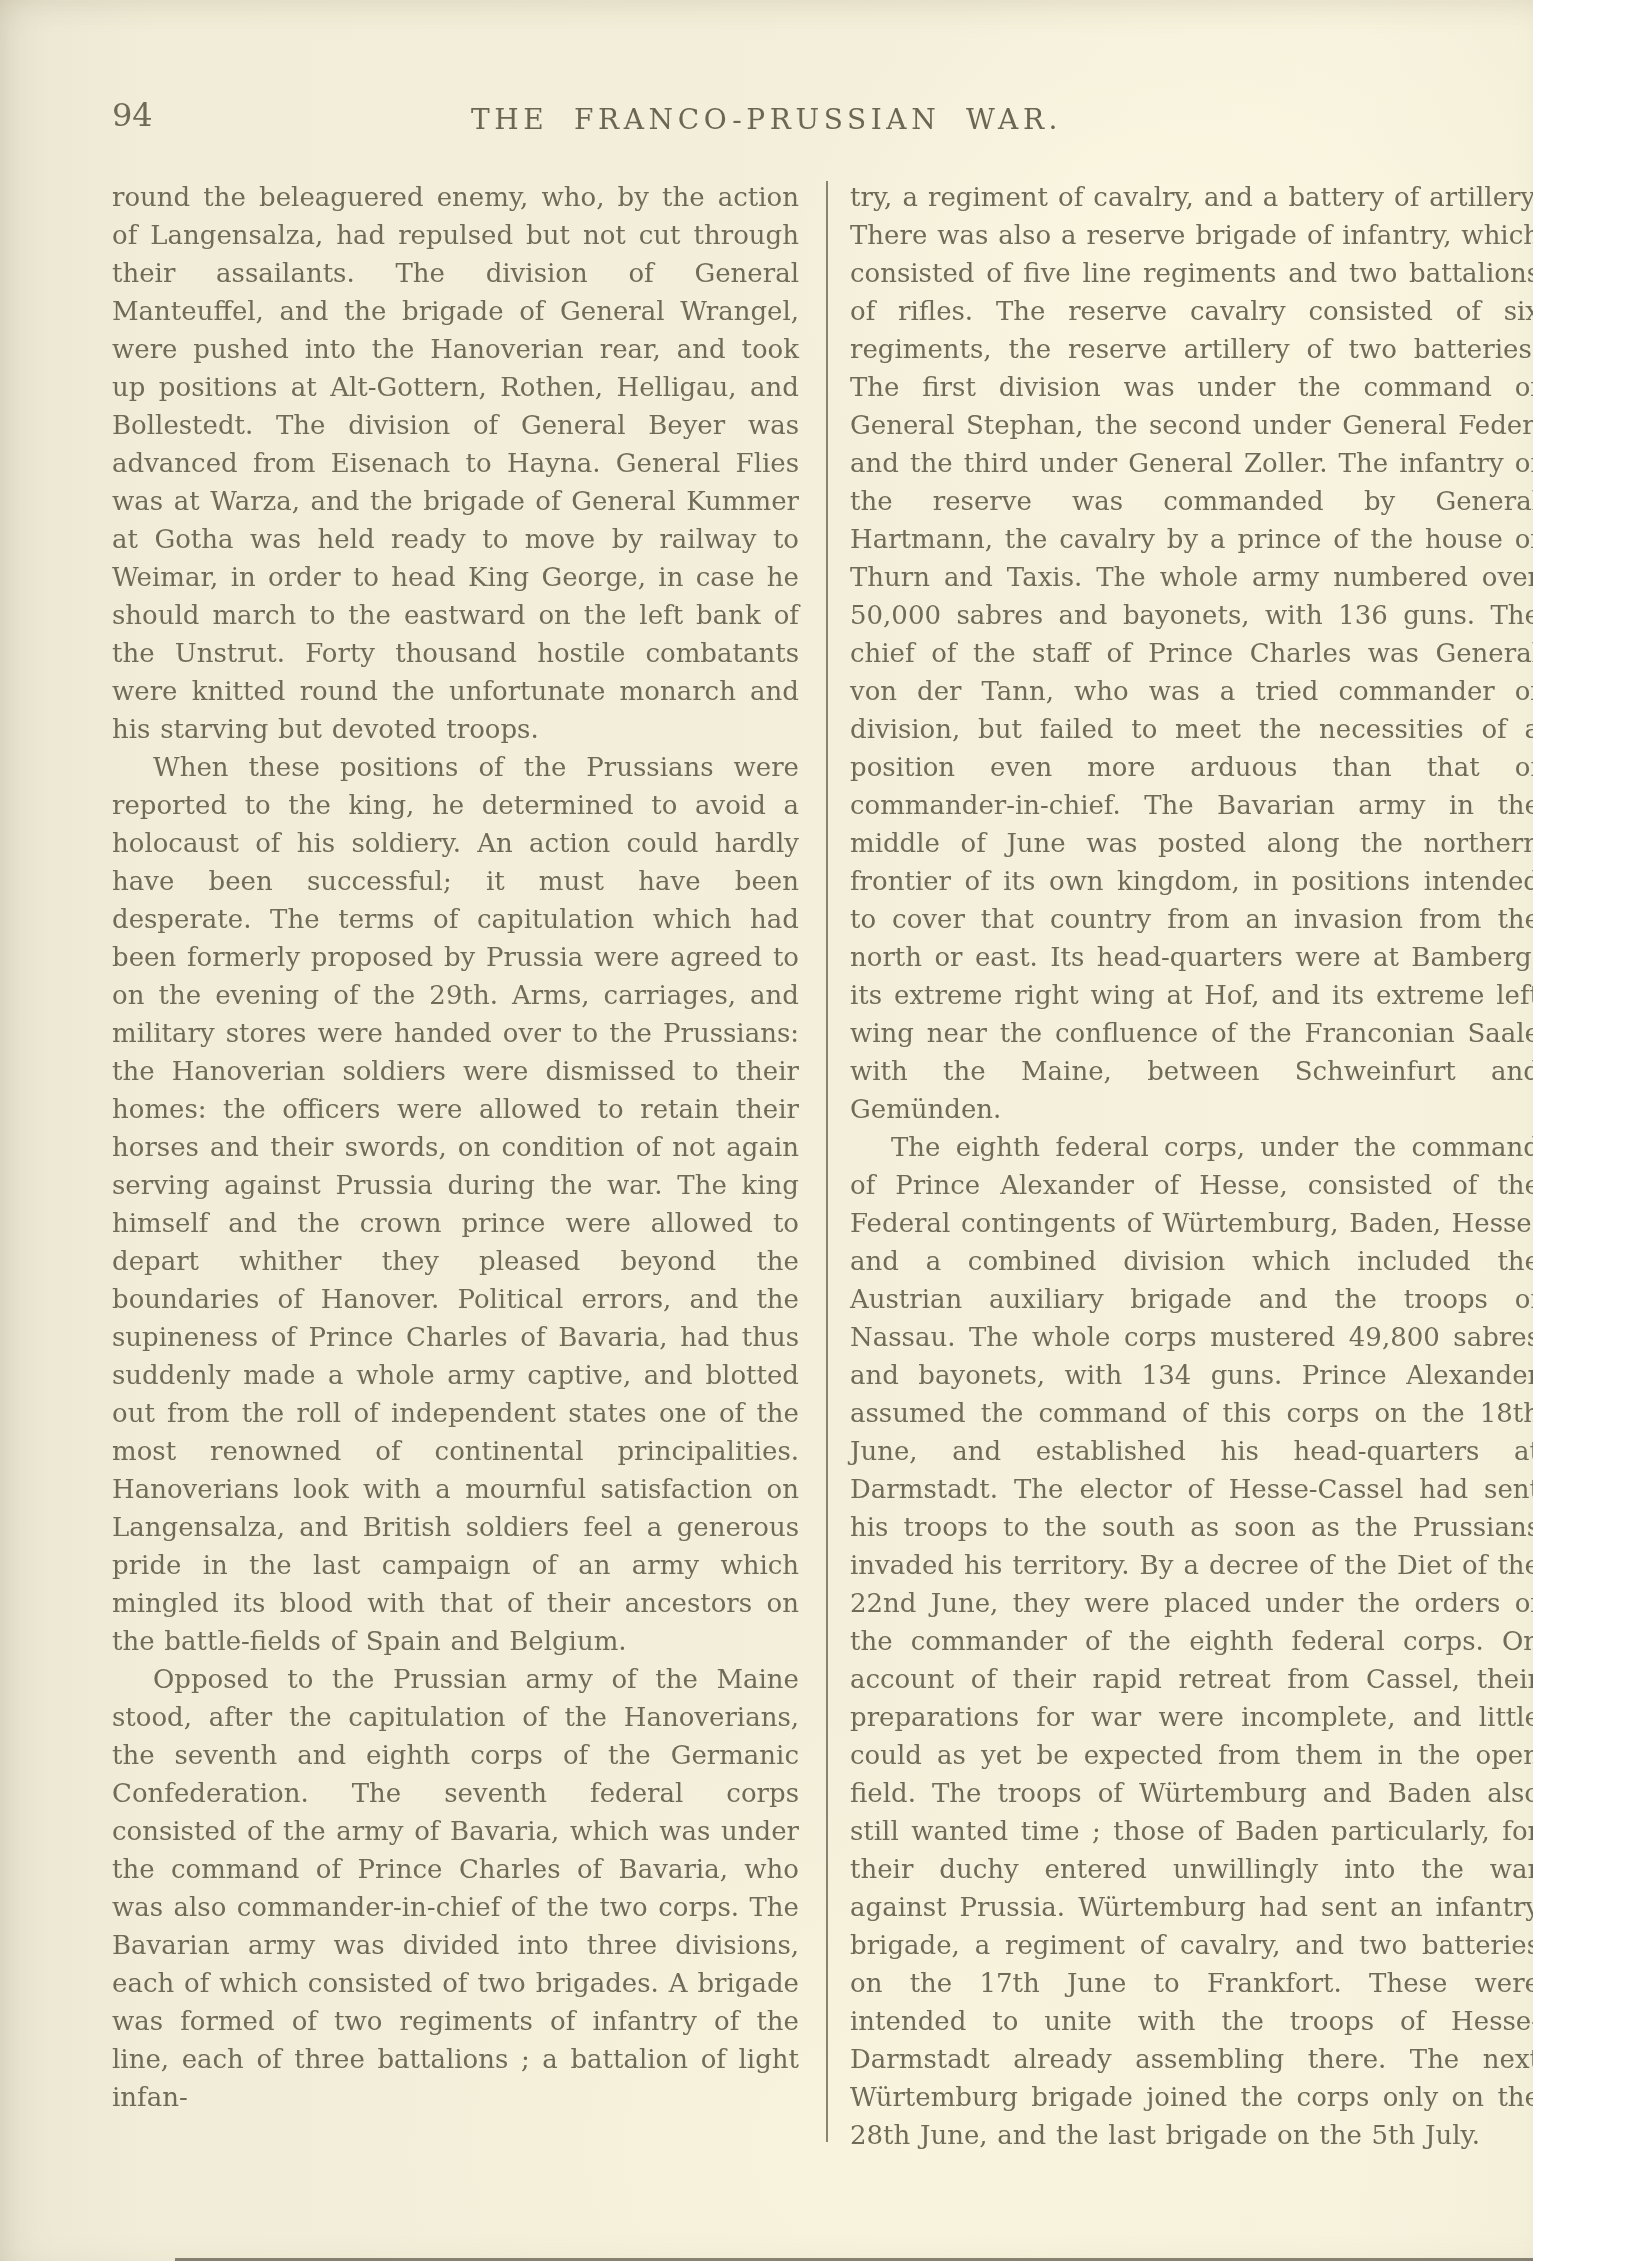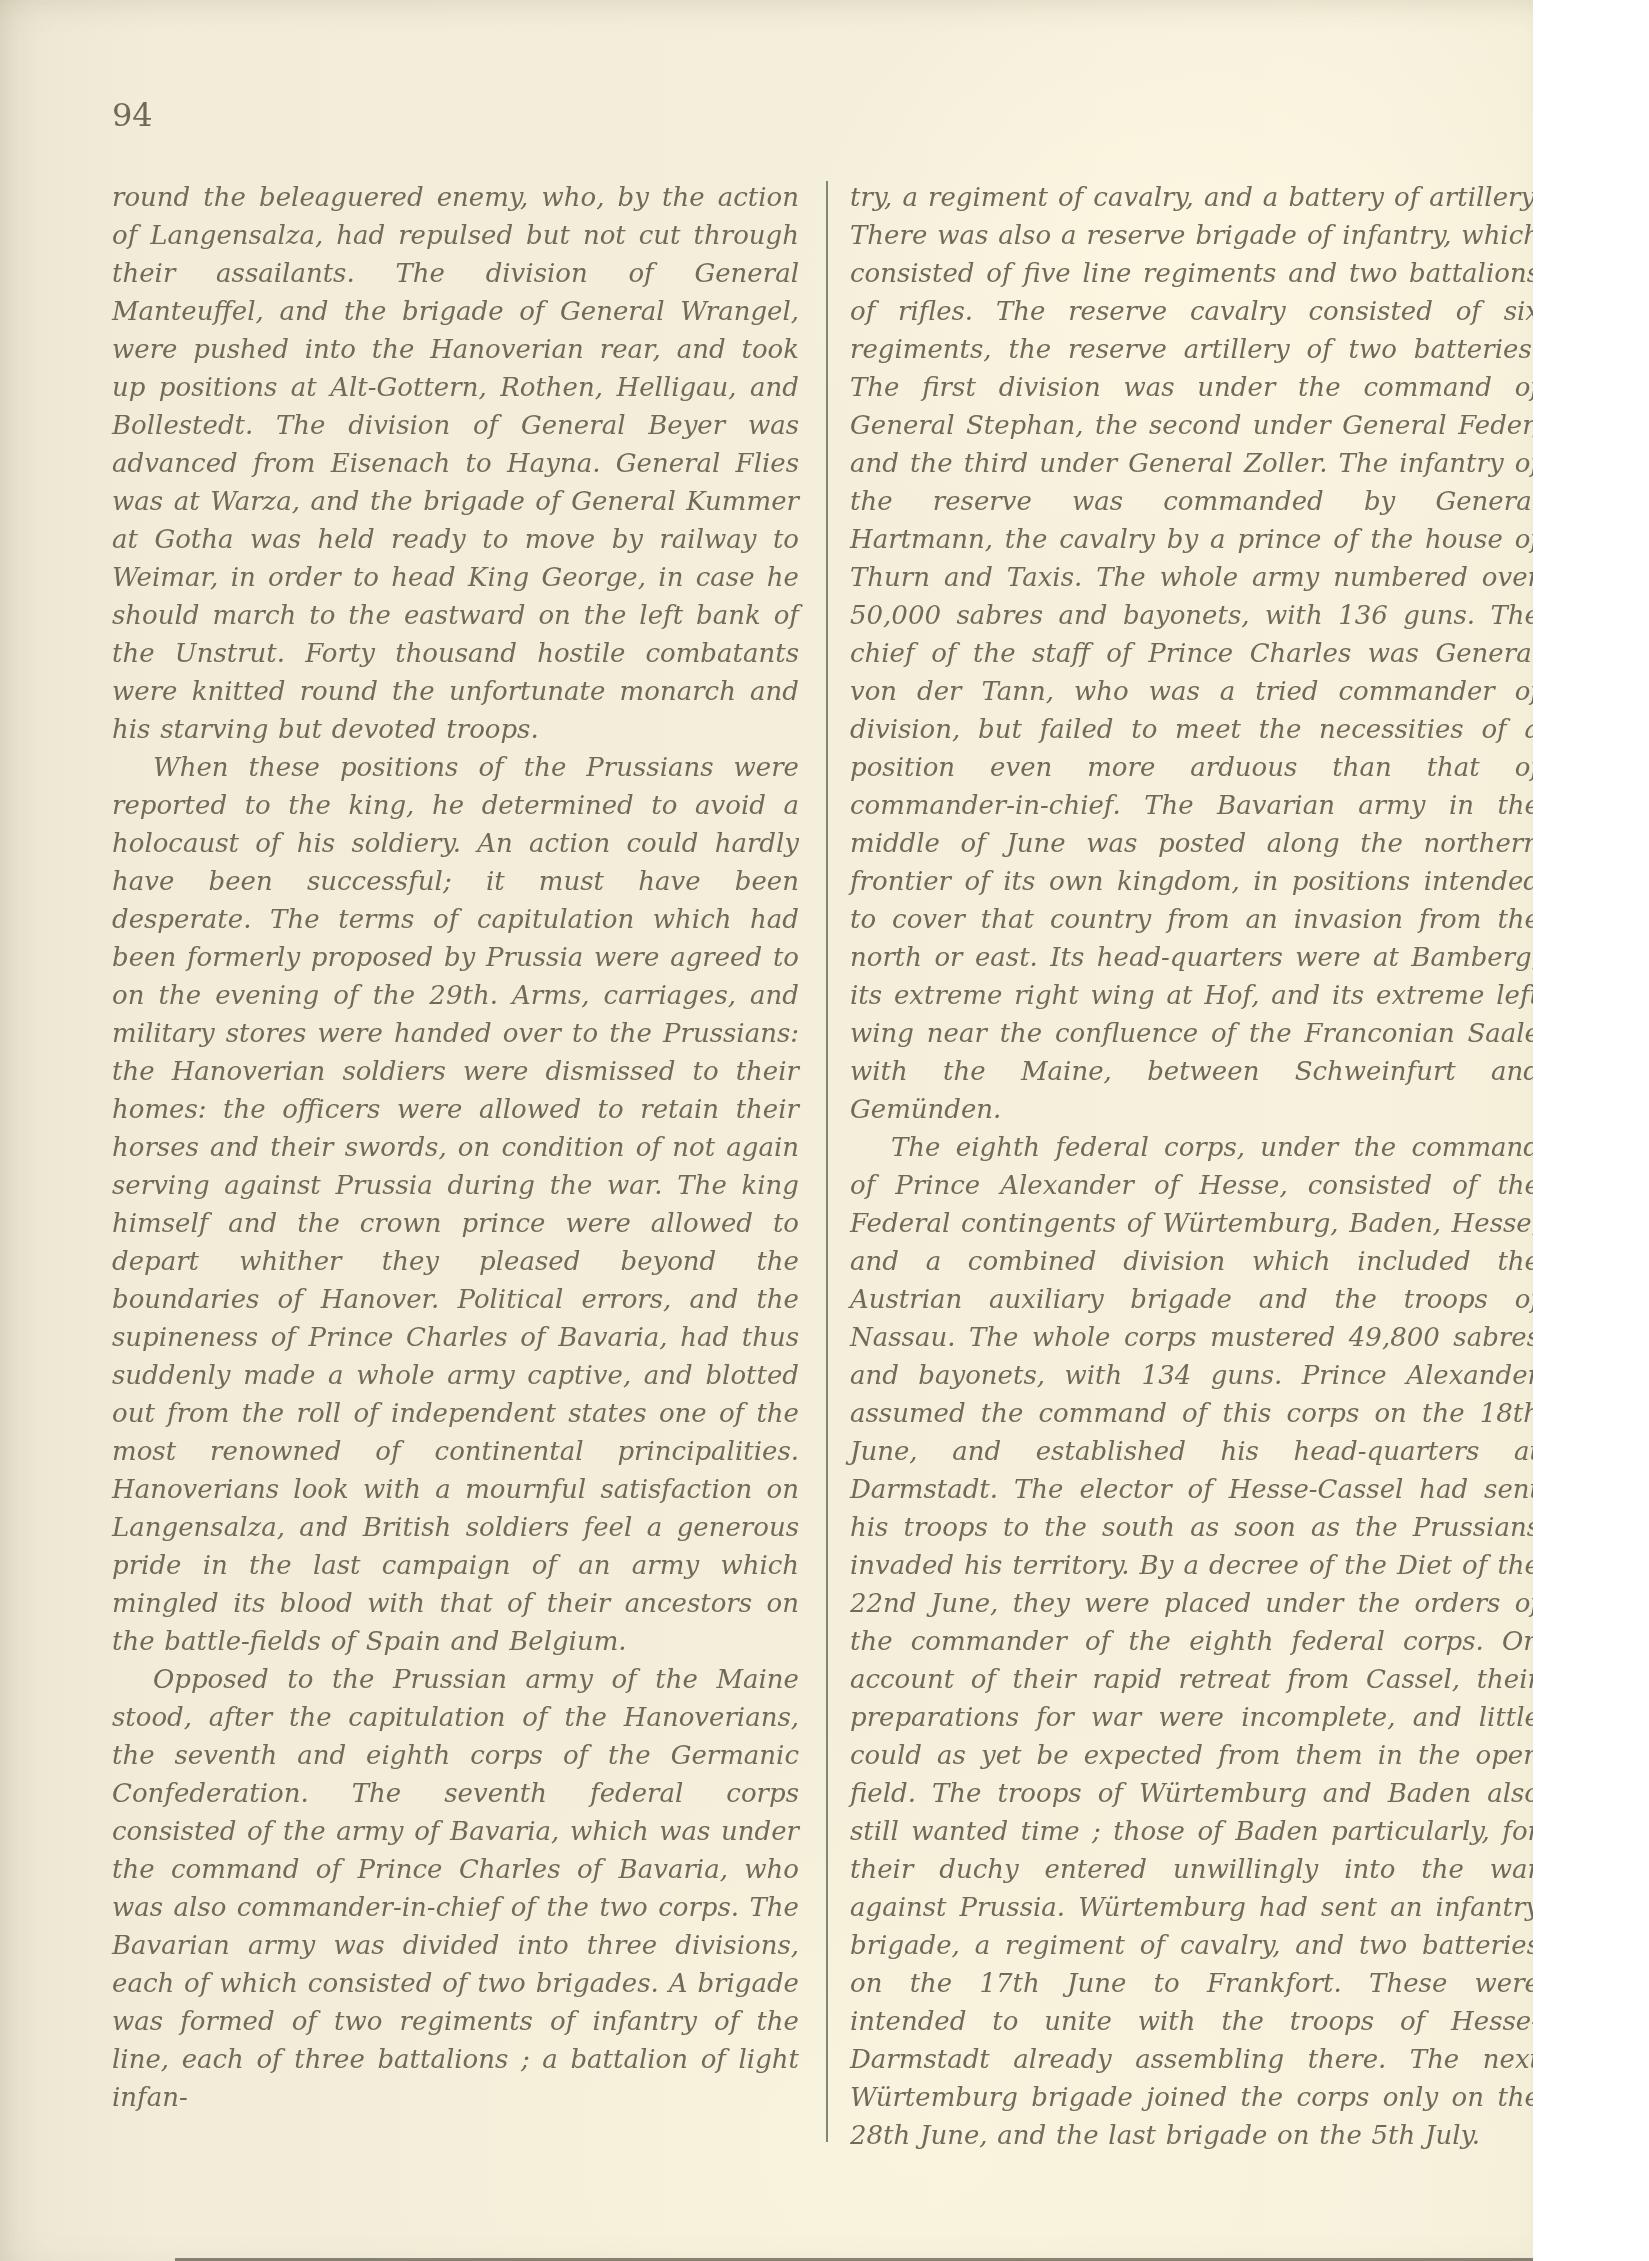--- a/index.html
+++ b/index.html
@@ -55,21 +55,20 @@
     line-height: 38px;
     word-spacing: 1.5px;
     color: #6f6b58;
   }
   .column-left  { left: 112px;  width: 687px; }
   .column-right { left: 850px; width: 690px; }
 
   .column p {
     margin: 0;
     padding: 0;
-    font-style: italic;
   }
   .indent { text-indent: 41px; }
 
   .section-heading {
     font-weight: normal;
     font-size: 23px;
     line-height: 31px;
     letter-spacing: 2.3px;
     word-spacing: 6.1px;
     text-align: center;
@@ -98,20 +97,21 @@
     opacity: 0.55;
   }
 </style>
 </head>
 <body>
 
 <div class="page">
 
   <div class="page-number">94</div>
 
+  <div class="running-title">THE FRANCO-PRUSSIAN WAR.</div>
 
   <div class="column column-left">
     <p>round the beleaguered enemy, who, by the action of Langensalza, had repulsed but not cut through their assailants. The division of General Manteuffel, and the brigade of General Wrangel, were pushed into the Hanoverian rear, and took up positions at Alt-Gottern, Rothen, Helligau, and Bollestedt. The division of General Beyer was advanced from Eisenach to Hayna. General Flies was at Warza, and the brigade of General Kummer at Gotha was held ready to move by railway to Weimar, in order to head King George, in case he should march to the eastward on the left bank of the Unstrut. Forty thousand hostile combatants were knitted round the unfortunate monarch and his starving but devoted troops.</p>
     <p class="indent">When these positions of the Prussians were reported to the king, he determined to avoid a holocaust of his soldiery. An action could hardly have been successful; it must have been desperate. The terms of capitulation which had been formerly proposed by Prussia were agreed to on the evening of the 29th. Arms, carriages, and military stores were handed over to the Prussians: the Hanoverian soldiers were dismissed to their homes: the officers were allowed to retain their horses and their swords, on condition of not again serving against Prussia during the war. The king himself and the crown prince were allowed to depart whither they pleased beyond the boundaries of Hanover. Political errors, and the supineness of Prince Charles of Bavaria, had thus suddenly made a whole army captive, and blotted out from the roll of independent states one of the most renowned of continental principalities. Hanoverians look with a mournful satisfaction on Langensalza, and British soldiers feel a generous pride in the last campaign of an army which mingled its blood with that of their ancestors on the battle-fields of Spain and Belgium.</p>
     <p class="indent">Opposed to the Prussian army of the Maine stood, after the capitulation of the Hanoverians, the seventh and eighth corps of the Germanic Confederation. The seventh federal corps consisted of the army of Bavaria, which was under the command of Prince Charles of Bavaria, who was also commander-in-chief of the two corps. The Bavarian army was divided into three divisions, each of which consisted of two brigades. A brigade was formed of two regiments of infantry of the line, each of three battalions ; a battalion of light infan-</p>
   </div>
 
   <div class="column-divider"></div>
 
   <div class="column column-right">

